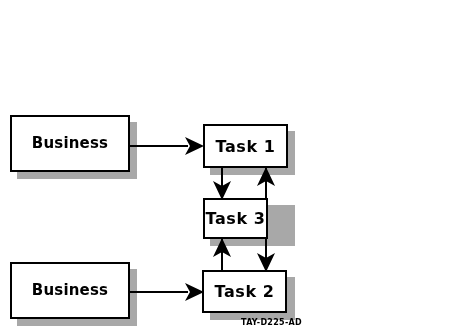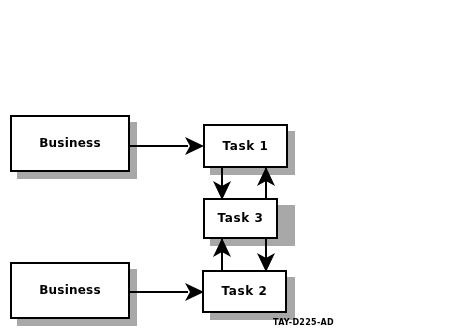--- a/index.html
+++ b/index.html
@@ -28,28 +28,28 @@
     justify-content: center;
     z-index: 3;
   }
   .node-shadow {
     position: absolute;
     background: #a8a8a8;
     z-index: 1;
   }
   .node-line {
     font-weight: bold;
-    font-size: 12px;
+    font-size: 15px;
     line-height: 15px;
     color: #000000;
     letter-spacing: 0.2px;
     white-space: nowrap;
   }
   .task .node-line {
-    font-size: 12px;
+    font-size: 16px;
     letter-spacing: 0.6px;
   }
   .bf .node-line {
     text-align: left;
     align-self: center;
   }
   .bf .node-inner {
     display: flex;
     flex-direction: column;
     align-items: flex-start;
@@ -105,21 +105,21 @@
       <div class="node-line">Business</div>
     </div>
   </div>
 
   <div class="node-shadow" style="left:210px; top:131px; width:85px; height:44px;"></div>
   <div class="node task" style="left:203px; top:124px; width:85px; height:44px;">
     <div class="node-line">Task 1</div>
   </div>
 
   <div class="node-shadow" style="left:210px; top:205px; width:85px; height:41px;"></div>
-  <div class="node task" style="left:203px; top:198px; width:75px; height:41px;">
+  <div class="node task" style="left:203px; top:198px; width:65px; height:41px;">
     <div class="node-line">Task 3</div>
   </div>
 
   <div class="node-shadow" style="left:210px; top:277px; width:85px; height:43px;"></div>
   <div class="node task" style="left:202px; top:270px; width:85px; height:43px;">
     <div class="node-line">Task 2</div>
   </div>
 
   <div class="hline" style="left:130px; top:145px; width:58px;"></div>
   <div class="arrow" style="left:185px; top:137px;">
@@ -156,15 +156,15 @@
     </svg>
   </div>
 
   <div class="vline" style="left:265px; top:239px; height:33px;"></div>
   <div class="arrow" style="left:257px; top:253px;">
     <svg width="18" height="19" viewBox="0 0 18 19">
       <polygon points="9,19 0,0 9,5 18,0" fill="#000000"></polygon>
     </svg>
   </div>
 
-  <div id="caption" style="left:241px; top:318px;margin-left:32px;">TAY-D225-AD</div>
+  <div id="caption" style="left:241px; top:318px;">TAY-D225-AD</div>
 
 </div>
 
 </body></html>

